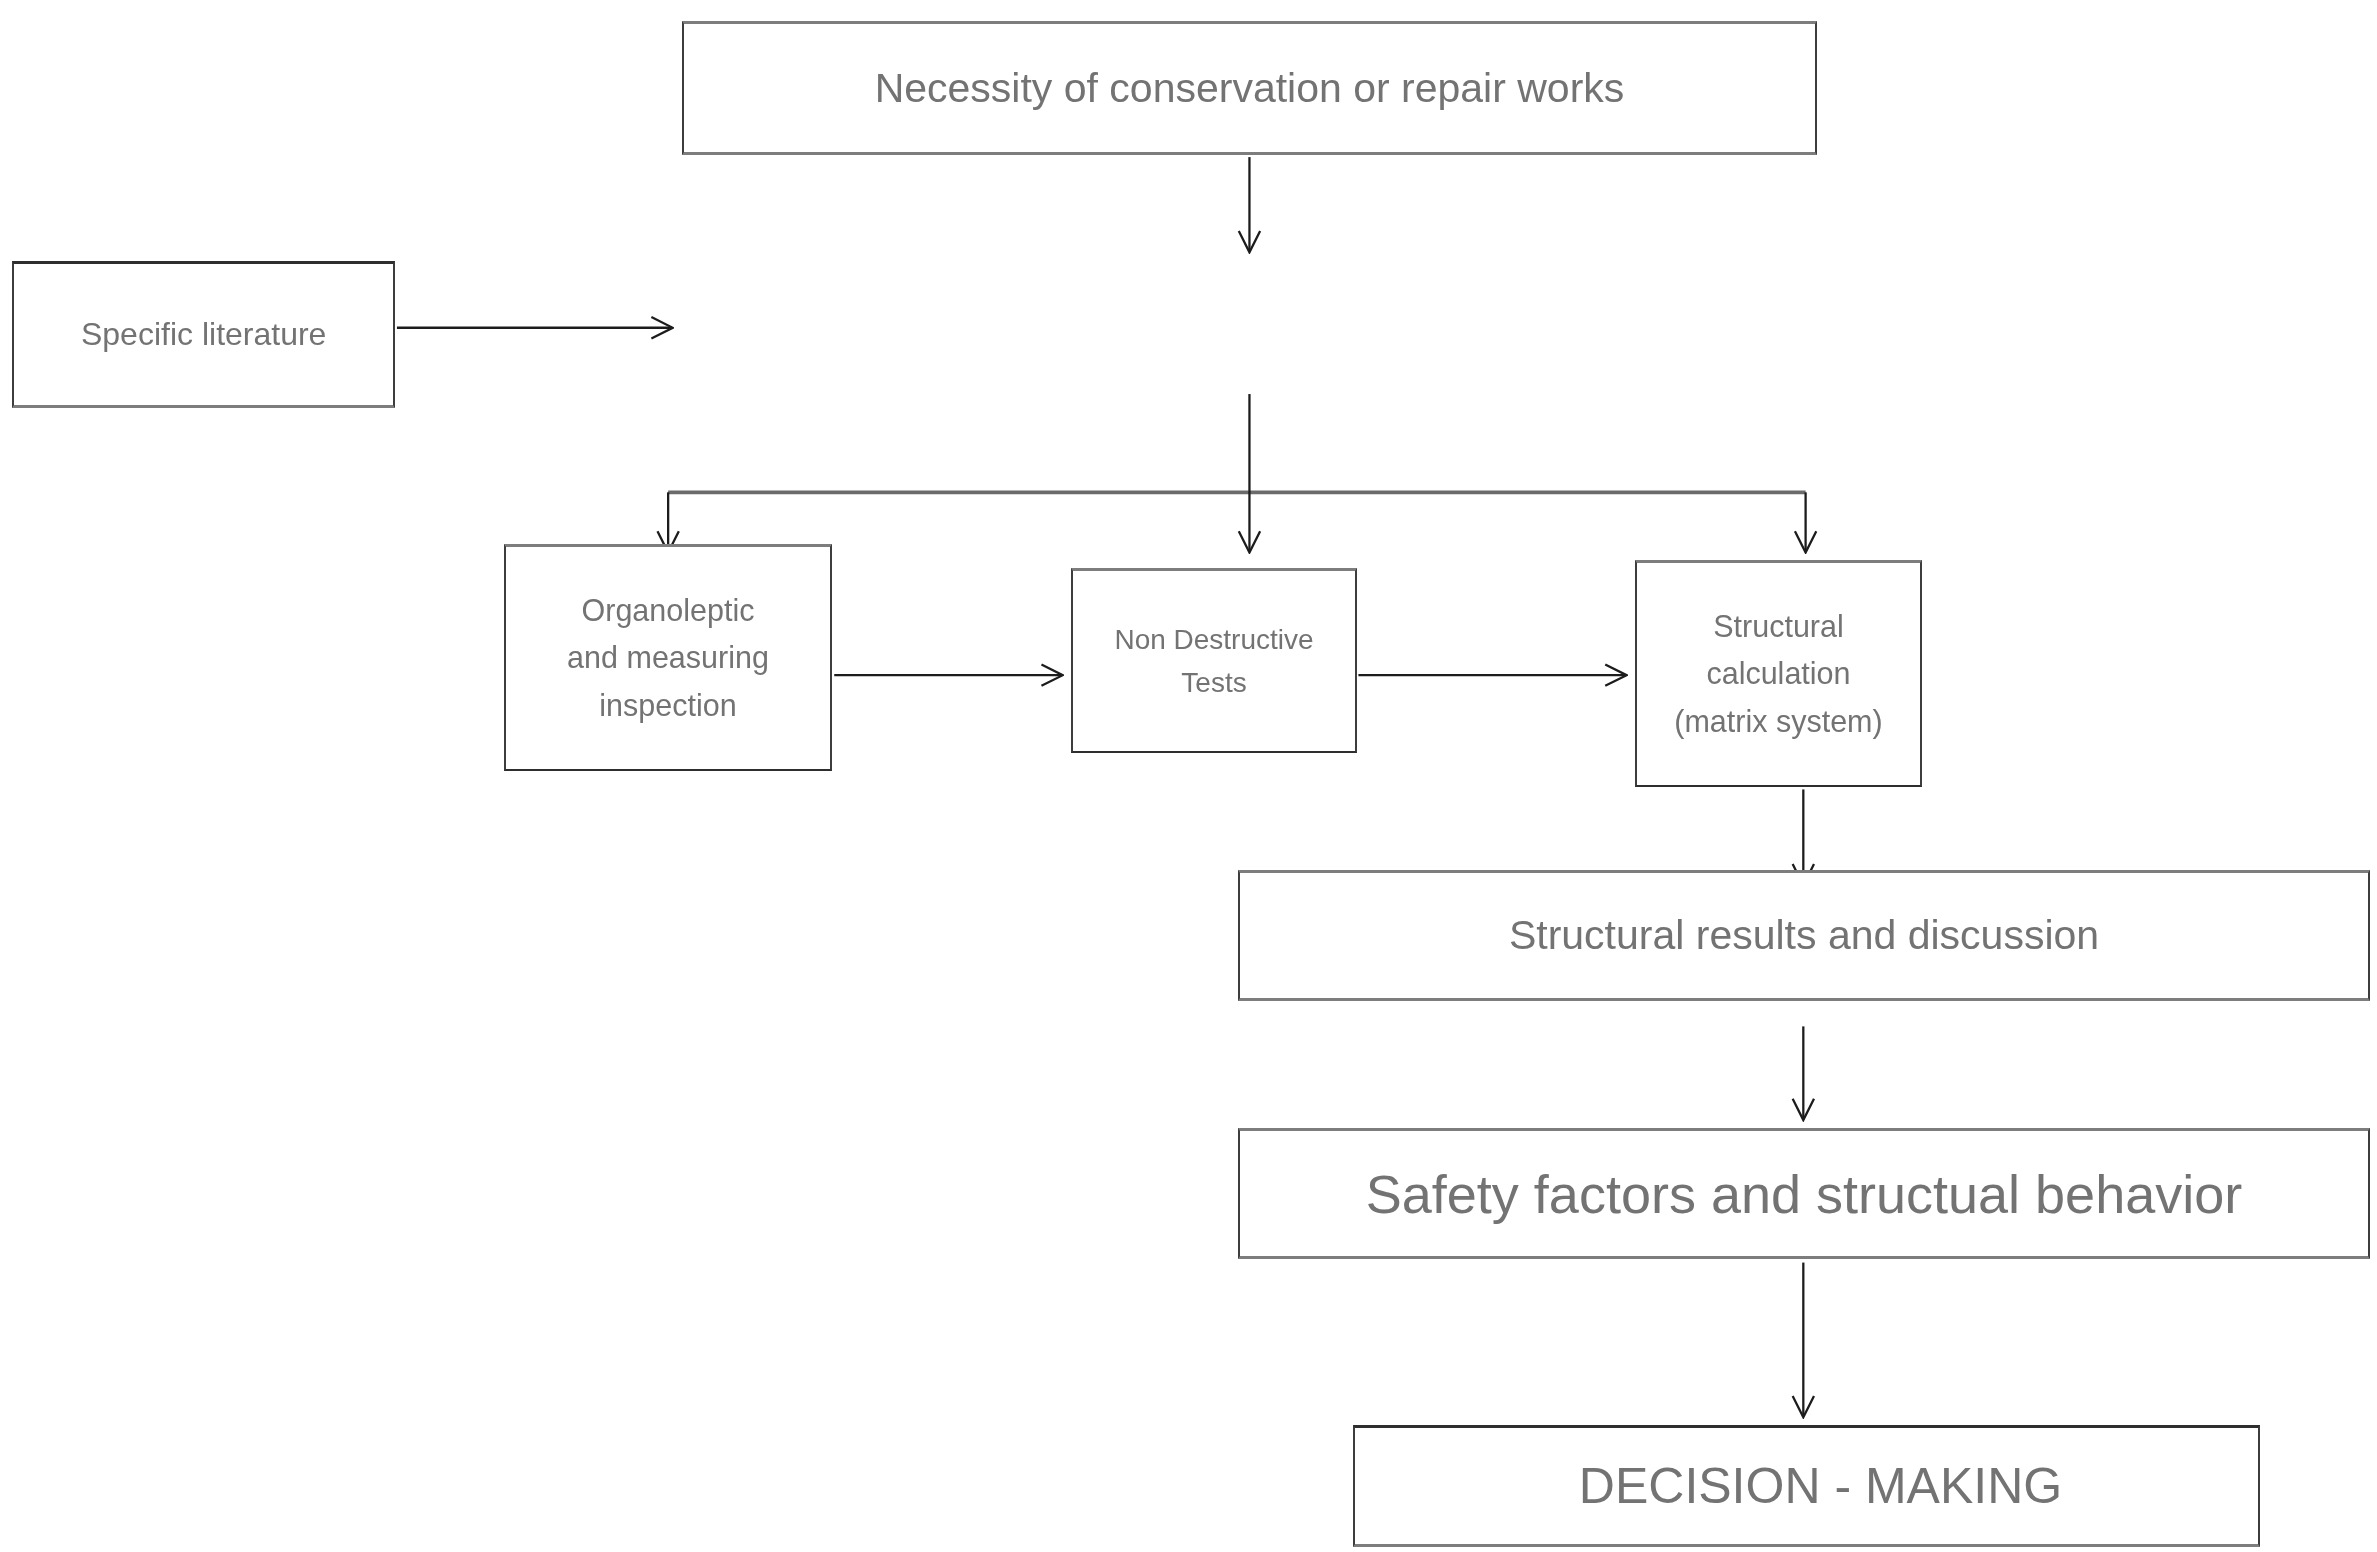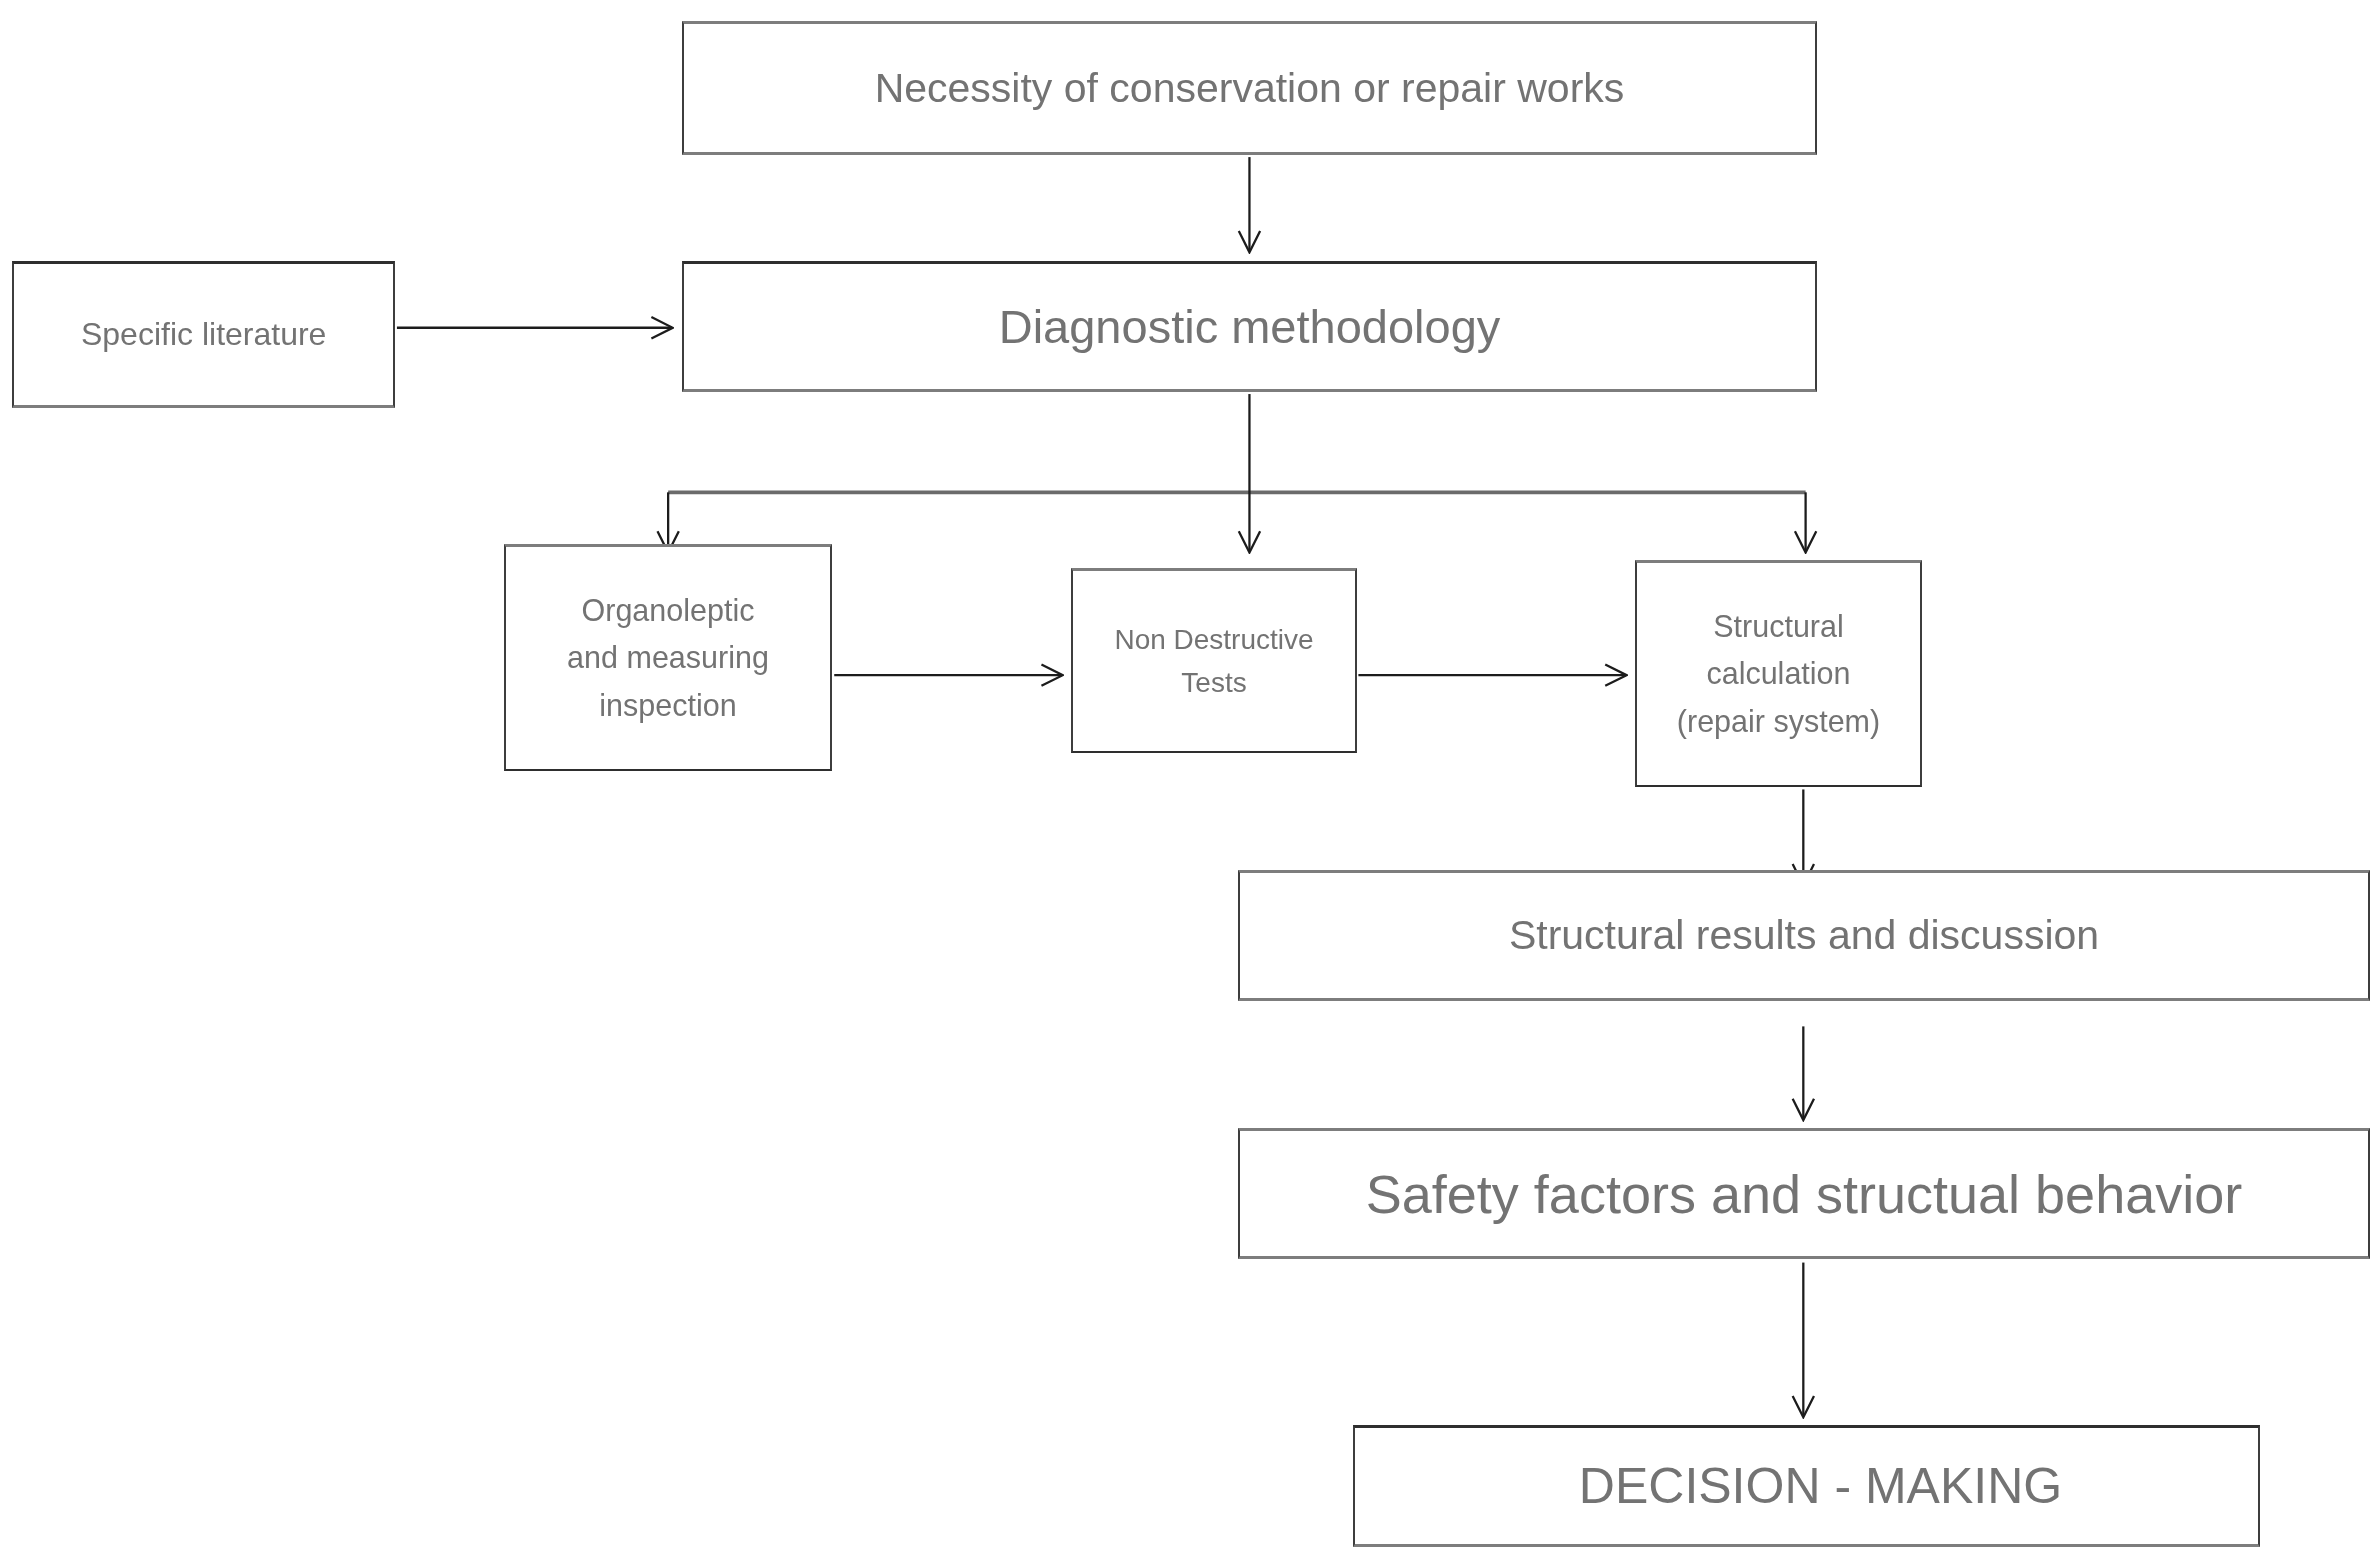--- a/index.html
+++ b/index.html
@@ -83,39 +83,36 @@
   </svg>
 
   <div class="node node-necessity">
     <span>Necessity of conservation or repair works</span>
   </div>
 
   <div class="node node-literature">
     <span>Specific literature</span>
   </div>
 
-  <div class="node node-diagnostic">
-    <span>Diagnostic methodology</span>
-  </div>
 
   <div class="node node-organoleptic">
     <span>Organoleptic
 and measuring
 inspection</span>
   </div>
 
   <div class="node node-ndt">
     <span>Non Destructive
 Tests</span>
   </div>
 
   <div class="node node-calculation">
     <span>Structural
 calculation
-(repair system)</span>
+(matrix system)</span>
   </div>
 
   <div class="node node-results">
     <span>Structural results and discussion</span>
   </div>
 
   <div class="node node-safety">
     <span>Safety factors and structual behavior</span>
   </div>
 

